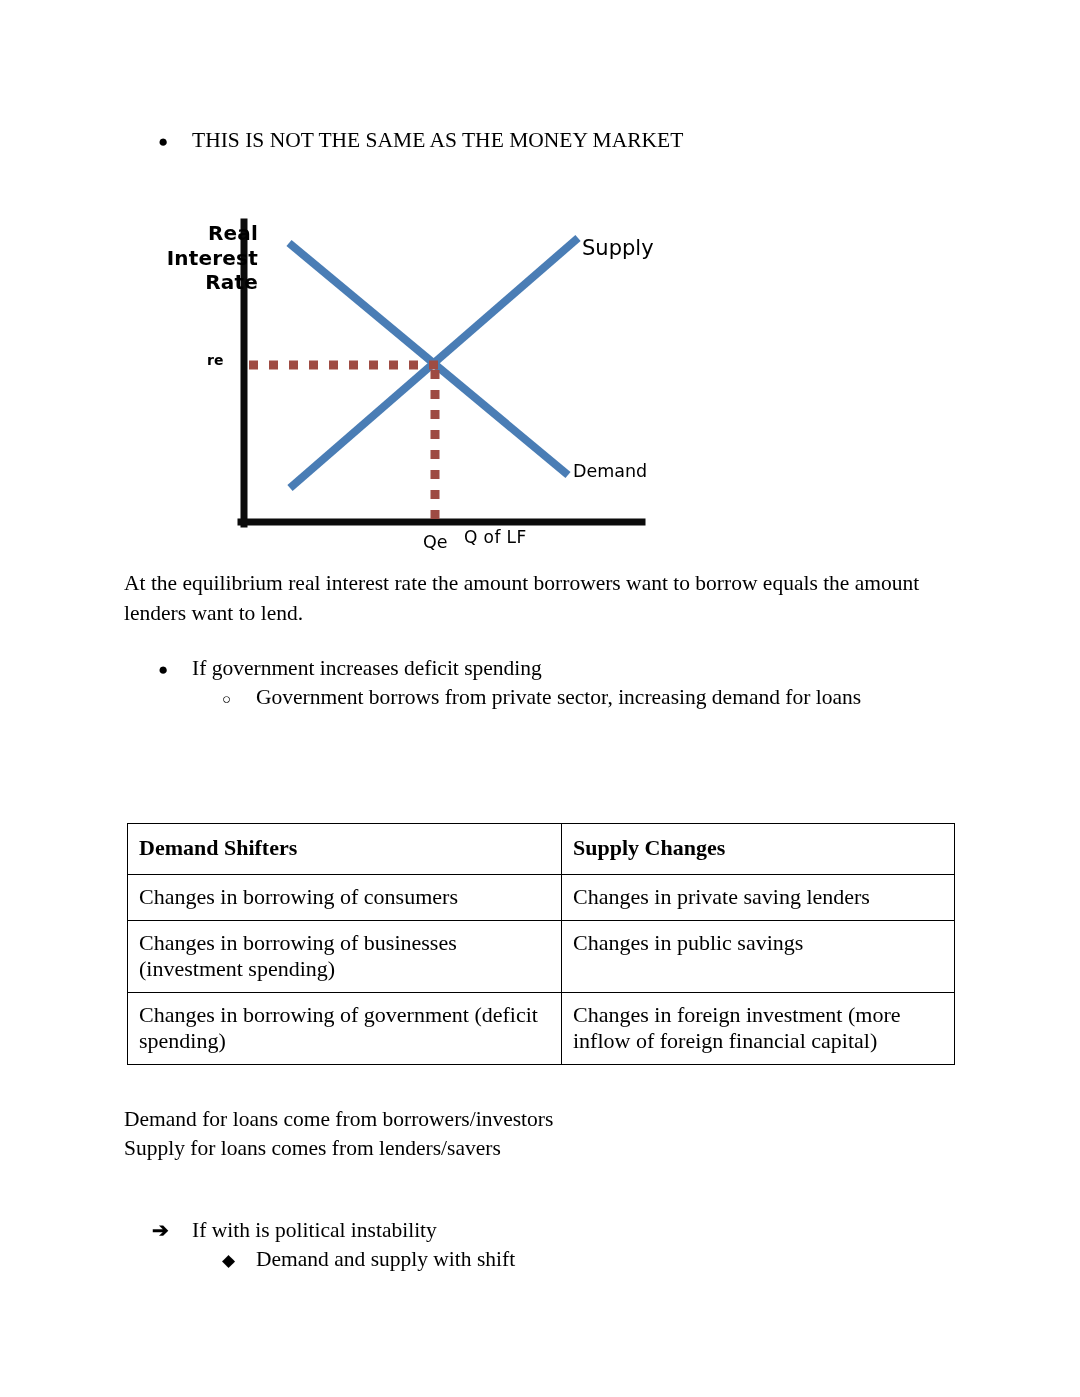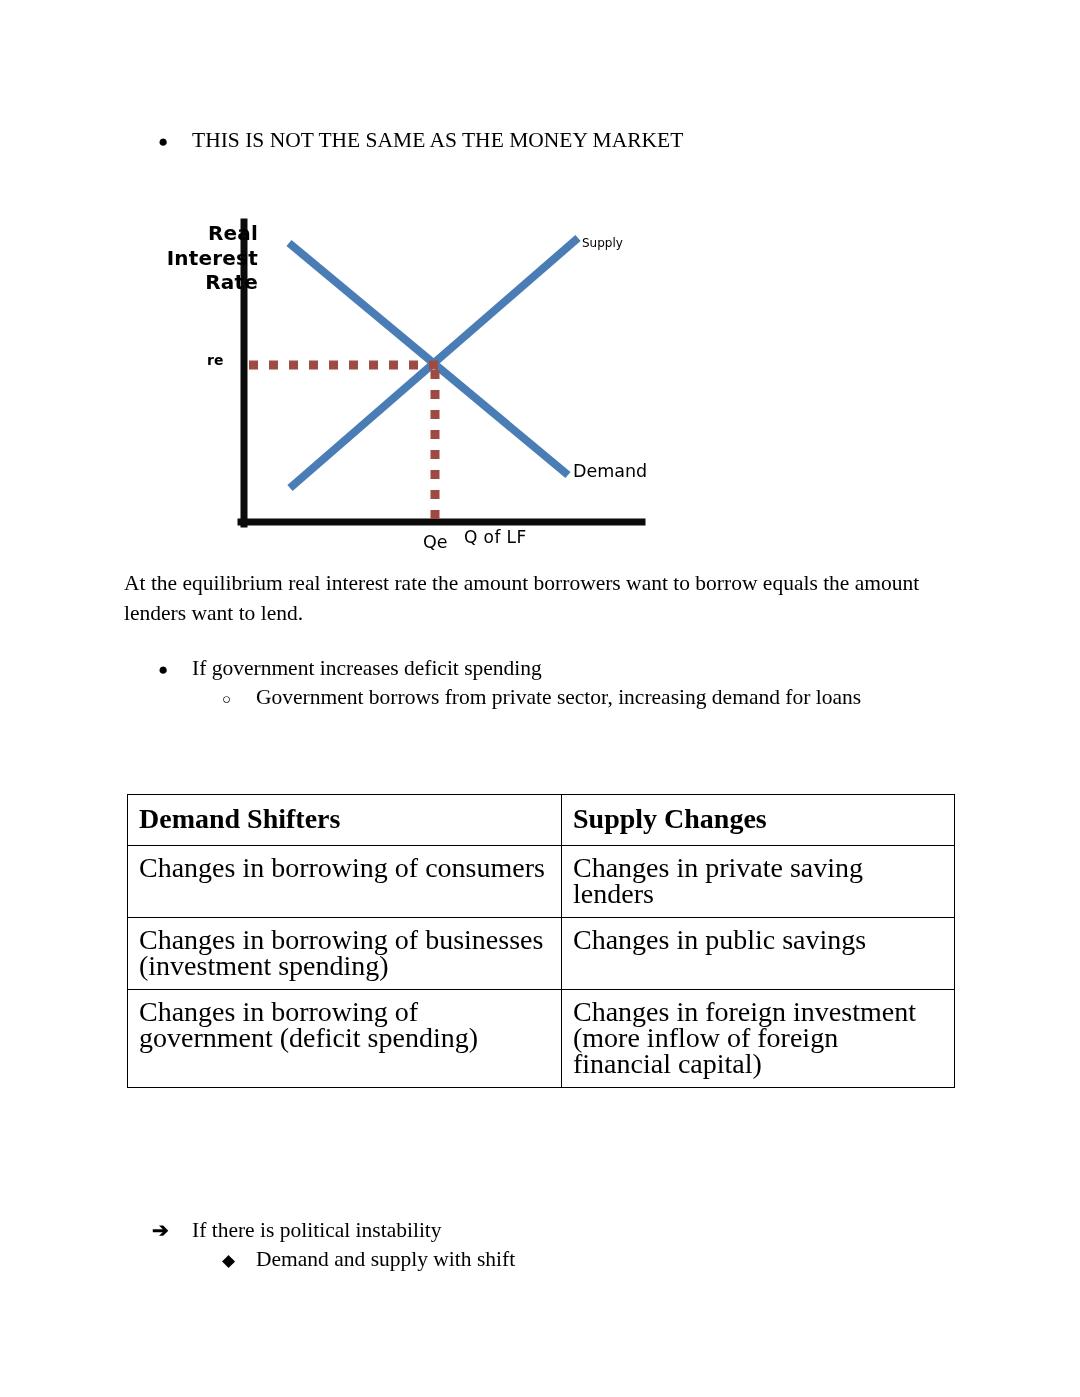--- a/index.html
+++ b/index.html
@@ -68,21 +68,21 @@
   }
   .label-re {
     left: 57px;
     top: 142px;
     font-size: 14px;
     font-weight: bold;
   }
   .label-supply {
     left: 432px;
     top: 26px;
-    font-size: 12px;
+    font-size: 21px;
   }
   .label-demand {
     left: 423px;
     top: 251px;
     font-size: 17.5px;
   }
   .label-qe {
     left: 273px;
     top: 322px;
     font-size: 17.5px;
@@ -128,25 +128,25 @@
   #bullet-political { left: 152px; top: 1216px; }
   #bullet-political .glyph { width: 40px; font-size: 20px; font-weight: bold; }
 
   #bullet-shift { left: 222px; top: 1245px; }
   #bullet-shift .glyph { width: 34px; font-size: 17px; }
 
   
   .shifters-table {
     position: absolute;
     left: 127px;
-    top: 794px;
+    top: 823px;
     width: 828px;
     border-collapse: collapse;
     table-layout: fixed;
-    font-size: 28px;
+    font-size: 22px;
     line-height: 26px;
   }
   .shifters-table td {
     border: 1.6px solid #000000;
     padding: 9px 11px 10px 11px;
     vertical-align: top;
   }
   .shifters-table td.col-a { width: 411px; }
   .shifters-table thead td { font-weight: bold; padding-bottom: 13px; padding-top: 11px;}
 
@@ -221,24 +221,28 @@
         <td class="col-a">Changes in borrowing of businesses (investment spending)</td>
         <td>Changes in public savings</td>
       </tr>
       <tr>
         <td class="col-a">Changes in borrowing of government (deficit spending)</td>
         <td>Changes in foreign investment (more inflow of foreign financial capital)</td>
       </tr>
     </tbody>
   </table>
 
+  <div id="loans-lines">
+    <div>Demand for loans come from borrowers/investors</div>
+    <div>Supply for loans comes from lenders/savers</div>
+  </div>
 
   <div class="bullet-row" id="bullet-political">
     <span class="glyph">➔</span>
-    <span class="txt">If there is political instability</span>
+    <span class="txt">If with is political instability</span>
   </div>
 
   <div class="bullet-row" id="bullet-shift">
     <span class="glyph">◆</span>
     <span class="txt">Demand and supply with shift</span>
   </div>
 
 </div>
 
 </body></html>

